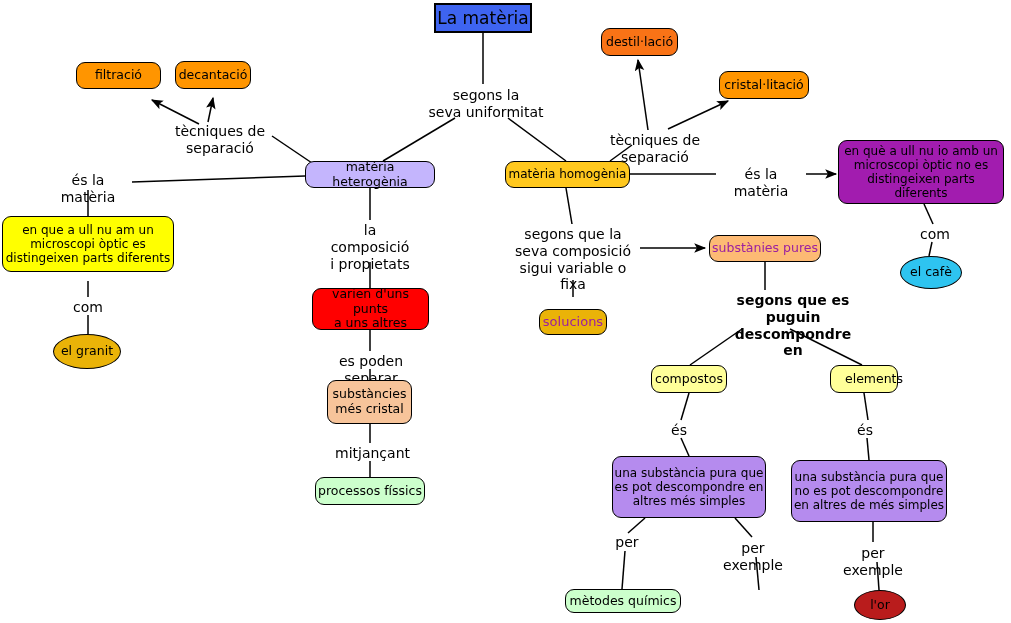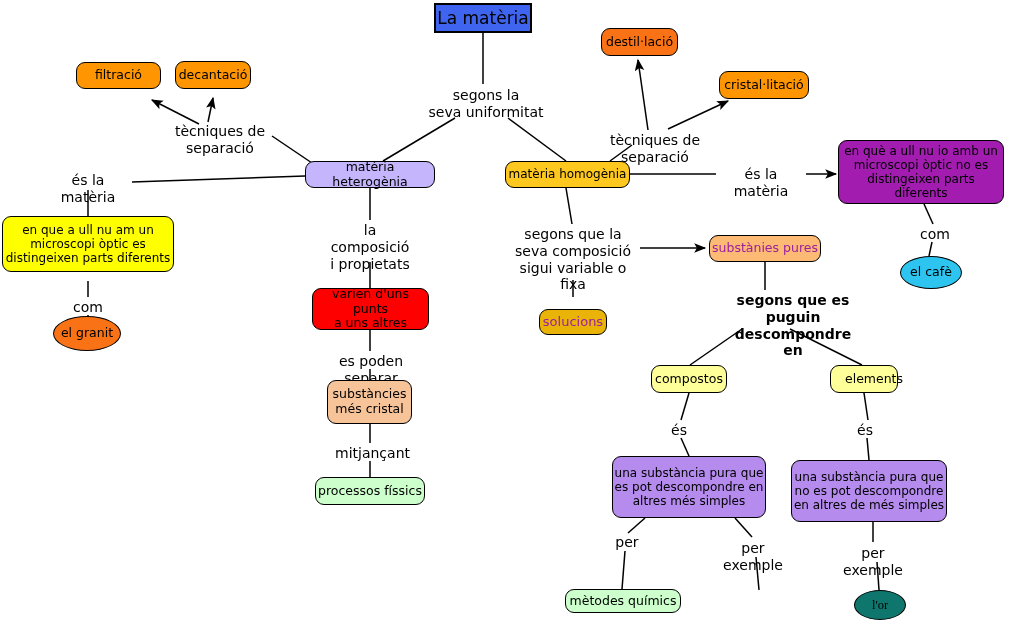--- a/index.html
+++ b/index.html
@@ -148,40 +148,40 @@
       <div class="node shape-round" style="left: 601px; top: 28px; width: 77px; height: 28px; background: #f97316; color: rgb(0, 0, 0); font-size: 12.5px;">destil·lació</div>
       <div class="node shape-round" style="left: 719px; top: 71px; width: 90px; height: 28px; background: rgb(255, 149, 0); color: rgb(0, 0, 0); font-size: 12.5px;">cristal·litació</div>
       <div class="node shape-round" style="left: 305px; top: 161px; width: 130px; height: 27px; background: #c4b5fd; color: rgb(0, 0, 0); font-size: 12.5px;">matèria heterogènia</div>
       <div class="node shape-round" style="left: 505px; top: 161px; width: 125px; height: 27px; background: rgb(255, 200, 30); color: rgb(0, 0, 0); font-size: 12px;">matèria homogènia</div>
       <div class="node shape-round" style="left: 2px; top: 216px; width: 172px; height: 56px; background: rgb(255, 255, 0); color: rgb(0, 0, 0); font-size: 12px;">en que a ull nu am un
 microscopi òptic es
 distingeixen parts diferents</div>
       <div class="node shape-round" style="left: 838px; top: 140px; width: 166px; height: 64px; background: #a21caf; color: rgb(0, 0, 0); font-size: 12px;">en què a ull nu io amb un
 microscopi òptic no es
 distingeixen parts diferents</div>
-      <div class="node shape-ell" style="left: 53px; top: 316px; width: 68px; height: 35px; background: #f97316; color: rgb(0, 0, 0); font-size: 12.5px; text-align: center;">el granit</div>
+      <div class="node shape-ell" style="left: 53px; top: 334px; width: 68px; height: 35px; background: #eab308; color: rgb(0, 0, 0); font-size: 12.5px; text-align: center;">el granit</div>
       <div class="node shape-ell" style="left: 900px; top: 256px; width: 62px; height: 33px; background: rgb(46, 196, 240); color: rgb(0, 0, 0); font-size: 12.5px;">el cafè</div>
       <div class="node shape-round" style="left: 312px; top: 288px; width: 117px; height: 42px; background: rgb(255, 0, 0); color: #000000; font-size: 12.5px;">varien d'uns punts
 a uns altres</div>
       <div class="node shape-round" style="left: 327px; top: 380px; width: 85px; height: 44px; background: rgb(247, 196, 154); color: rgb(0, 0, 0); font-size: 12.5px;">substàncies
 més cristal</div>
       <div class="node shape-round" style="left: 315px; top: 477px; width: 110px; height: 28px; background: rgb(204, 255, 204); color: rgb(0, 0, 0); font-size: 12.5px;">processos físsics</div>
       <div class="node shape-round" style="left: 539px; top: 297px; width: 68px; height: 26px; background: #eab308; color: rgb(155, 31, 160); font-size: 13px; margin-top: 12px;">solucions</div>
       <div class="node shape-round" style="left: 709px; top: 235px; width: 112px; height: 27px; background: #fdba74; color: rgb(155, 31, 160); font-size: 12.5px;">substànies pures</div>
       <div class="node shape-round" style="left: 651px; top: 365px; width: 76px; height: 28px; background: rgb(255, 255, 153); color: rgb(0, 0, 0); font-size: 12.5px;">compostos</div>
       <div class="node shape-round" style="left: 830px; top: 365px; width: 68px; height: 28px; background: rgb(255, 255, 153); color: rgb(0, 0, 0); font-size: 12.5px; padding-left: 20px;">elements</div>
       <div class="node shape-round" style="left: 612px; top: 456px; width: 154px; height: 62px; background: rgb(181, 139, 238); color: rgb(0, 0, 0); font-size: 12px;">una substància pura que
 es pot descompondre en
 altres més simples</div>
       <div class="node shape-round" style="left: 791px; top: 460px; width: 156px; height: 62px; background: rgb(181, 139, 238); color: rgb(0, 0, 0); font-size: 12px;">una substància pura que
 no es pot descompondre
 en altres de més simples</div>
       <div class="node shape-round" style="left: 565px; top: 589px; width: 116px; height: 24px; background: rgb(204, 255, 204); color: rgb(0, 0, 0); font-size: 12.5px;">mètodes químics</div>
       <div class="node shape-ell" style="left: 729px; top: 590px; width: 62px; height: 32px; background: rgb(46, 196, 240); color: rgb(0, 0, 0); font-size: 12.5px; margin-top: 36px;">l'aigua</div>
-      <div class="node shape-ell" style="left: 854px; top: 590px; width: 52px; height: 30px; background: #0f766e; color: rgb(0, 0, 0); font-size: 12.5px; font-family: Liberation Serif, serif;">l'or</div>
+      <div class="node shape-ell" style="left: 854px; top: 590px; width: 52px; height: 30px; background: #b91c1c; color: rgb(0, 0, 0); font-size: 12.5px;">l'or</div>
     </div>
   <div id="labels-layer">
       <div class="lbl" style="left: 426px; top: 87px; width: 120px;">segons la
 seva uniformitat</div>
       <div class="lbl" style="left: 150px; top: 123px; width: 140px;">tècniques de separació</div>
       <div class="lbl" style="left: 585px; top: 132px; width: 140px;">tècniques de separació</div>
       <div class="lbl" style="left: 46px; top: 172px; width: 84px;">és la matèria</div>
       <div class="lbl" style="left: 719px; top: 166px; width: 84px;">és la matèria</div>
       <div class="lbl" style="left: 70px; top: 299px; width: 36px;">com</div>
       <div class="lbl" style="left: 917px; top: 226px; width: 36px;">com</div>

